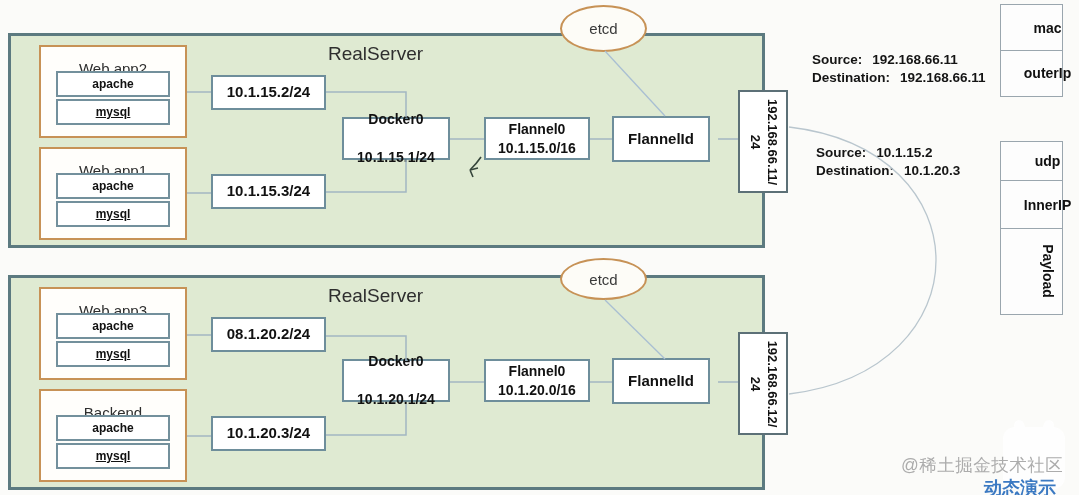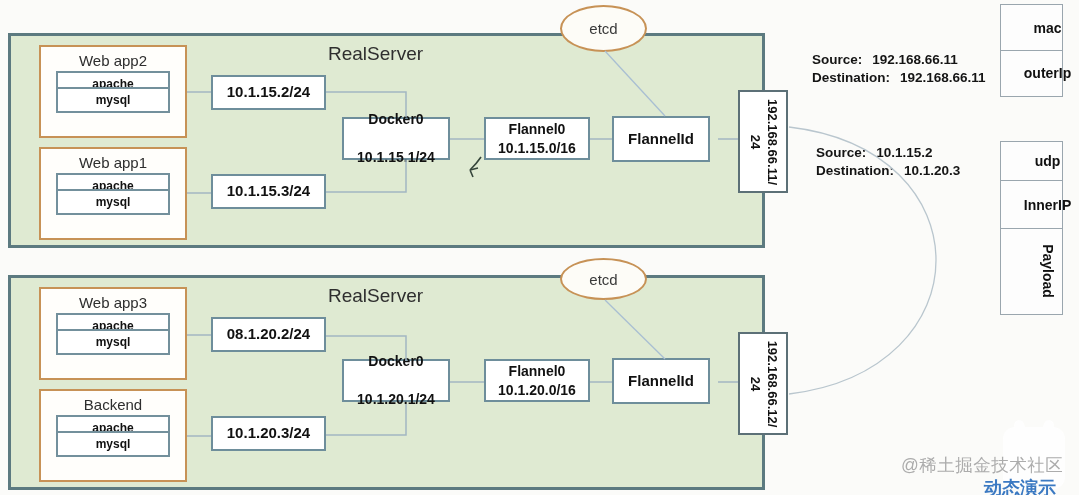--- a/index.html
+++ b/index.html
@@ -22,29 +22,29 @@
     display:flex; align-items:center; justify-content:center;
     font-size:15px; color:#3a3a3a; z-index:4;
   }
   .etcd.lower { top:-20px; height:42px; }
   .app-group {
     position:absolute; left:28px; width:148px; height:93px;
     background:#fffefb; border:2px solid #c79256;
   }
   .app-group.g1 { top:9px; }
   .app-group.g2 { top:111px; }
-  .app-title { text-align:center; padding-top:5px; font-size:15px; color:#2e2e2e; }
+  .app-title { text-align:center; padding-top:13px; font-size:15px; color:#2e2e2e; }
   .component {
     position:absolute; left:15px; width:114px; height:26px;
     background:#fff; border:2px solid #73909c;
     display:flex; align-items:center; justify-content:center;
     font-weight:bold; font-size:12px; color:#111;
   }
   .component.c1 { top:24px; }
-  .component.c2 { top:40px; }
+  .component.c2 { top:52px;text-decoration:underline; }
   .node {
     position:absolute; background:#fff; border:2px solid #6e8e9b;
     display:flex; flex-direction:column; align-items:center; justify-content:center;
     font-weight:bold; font-size:14px; color:#111; text-align:center; line-height:1.35;
     z-index:2;
   }
   .ip-box { left:200px; width:115px; height:35px; font-size:15px; }
   .ip-box.ip1 { top:39px; }
   .ip-box.ip2 { top:138px; }
   .docker-box  { left:331px; top:81px; width:108px; height:43px;gap:19px; }

